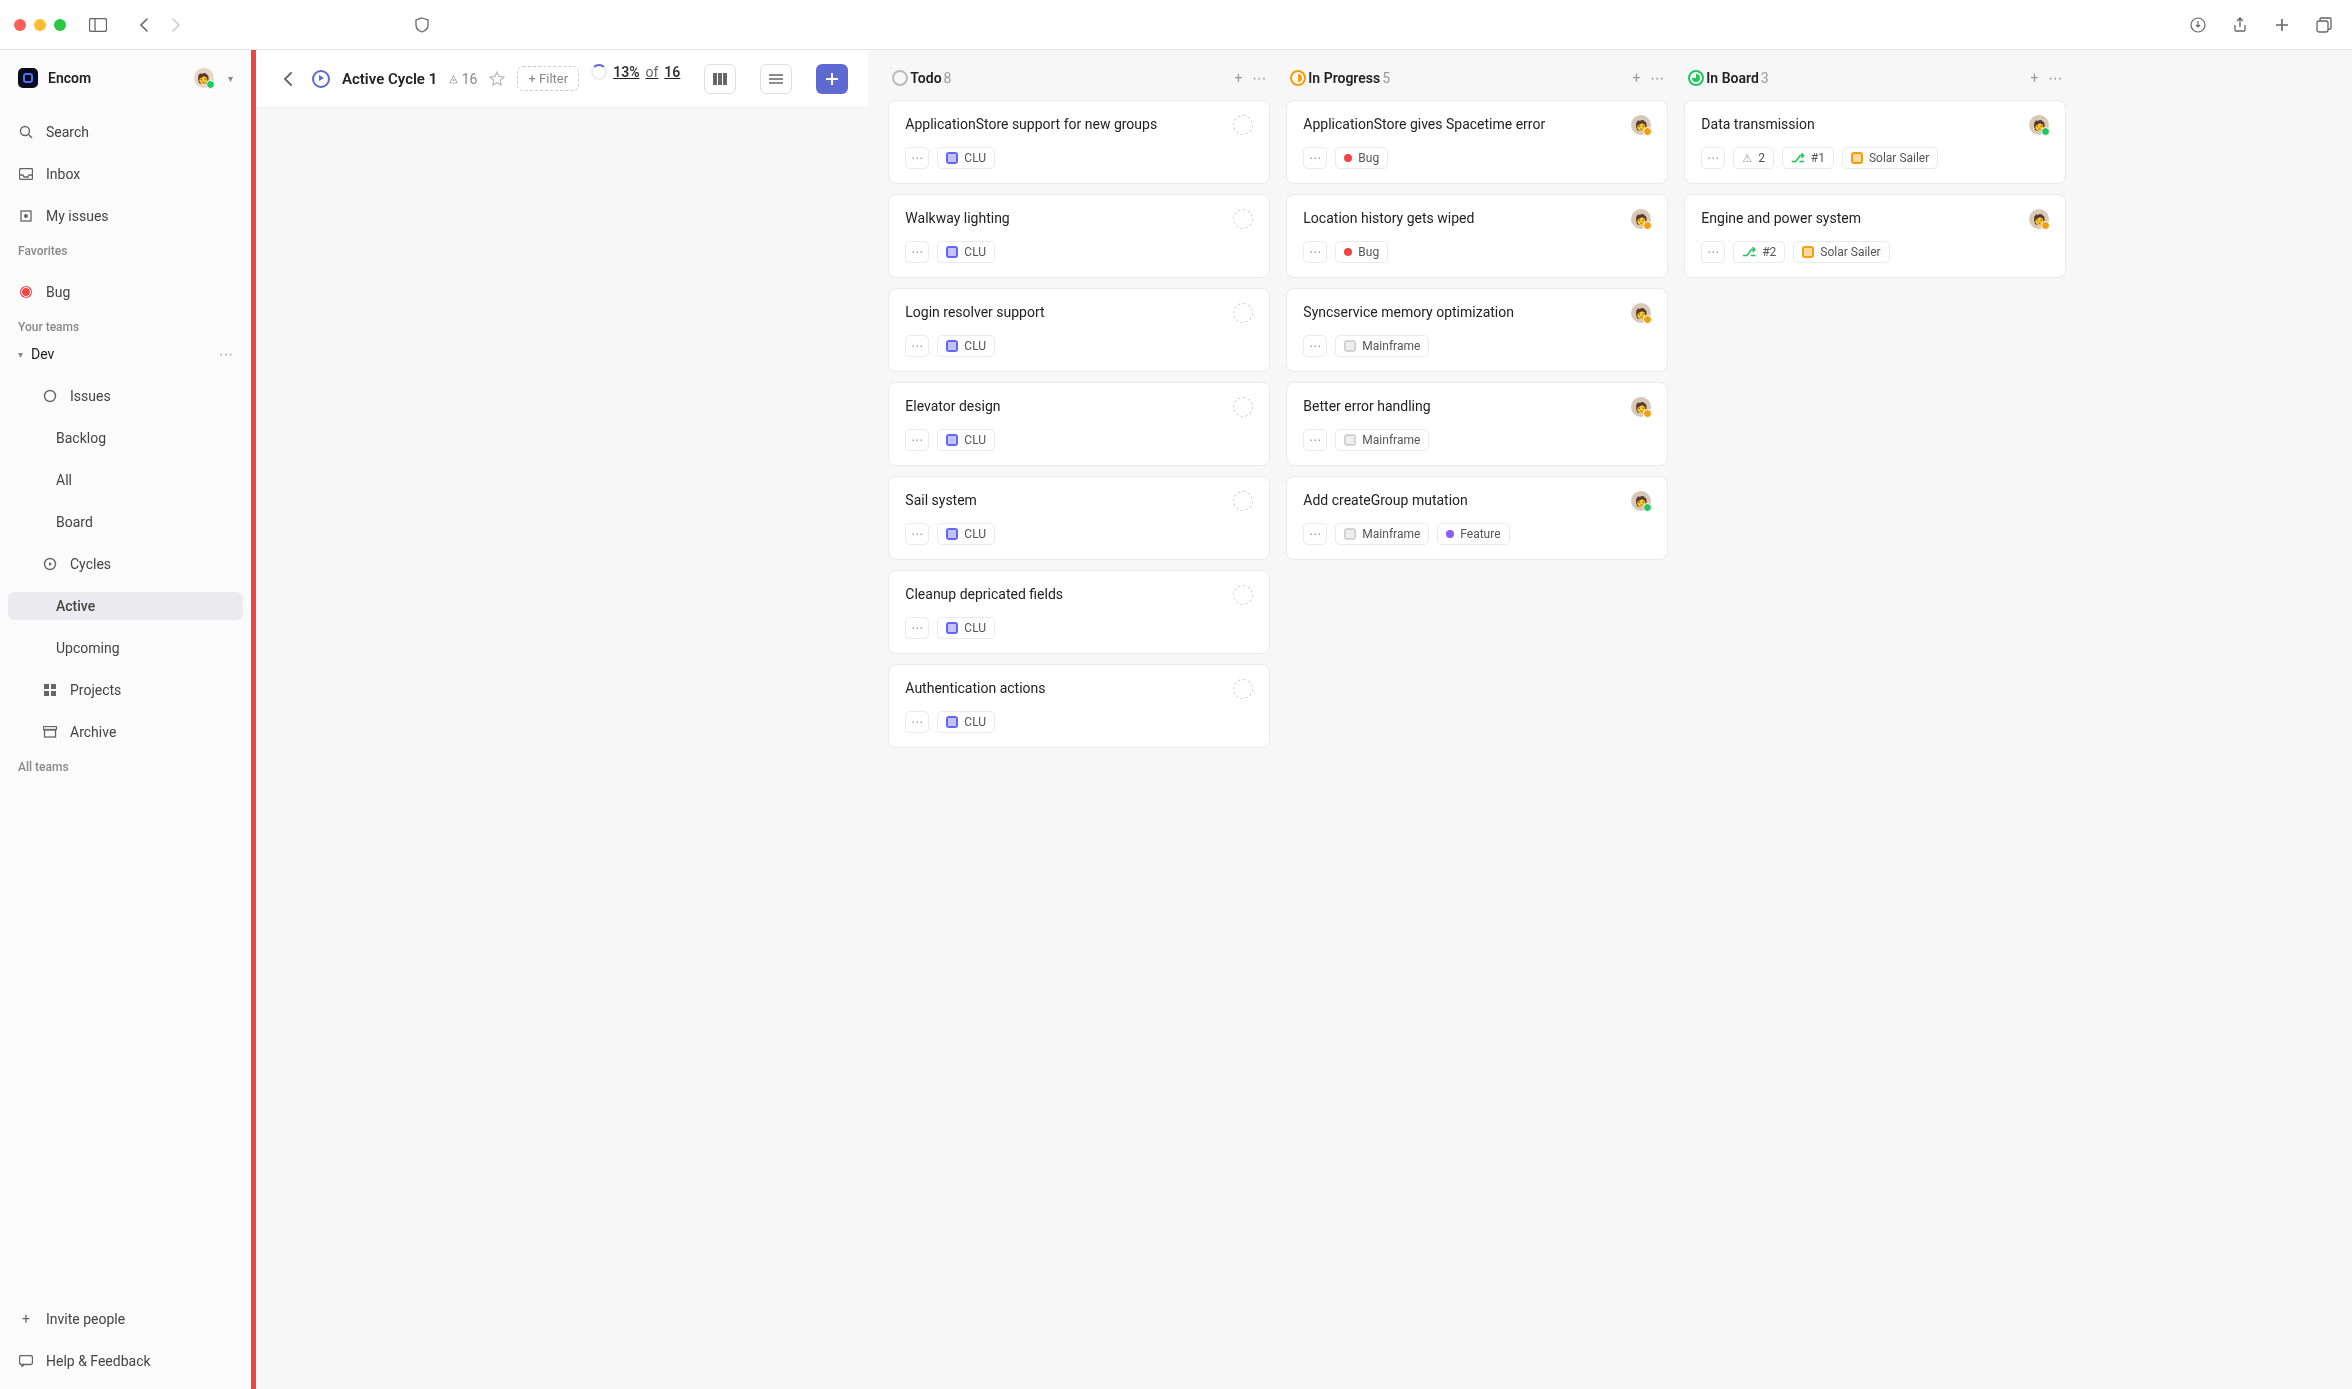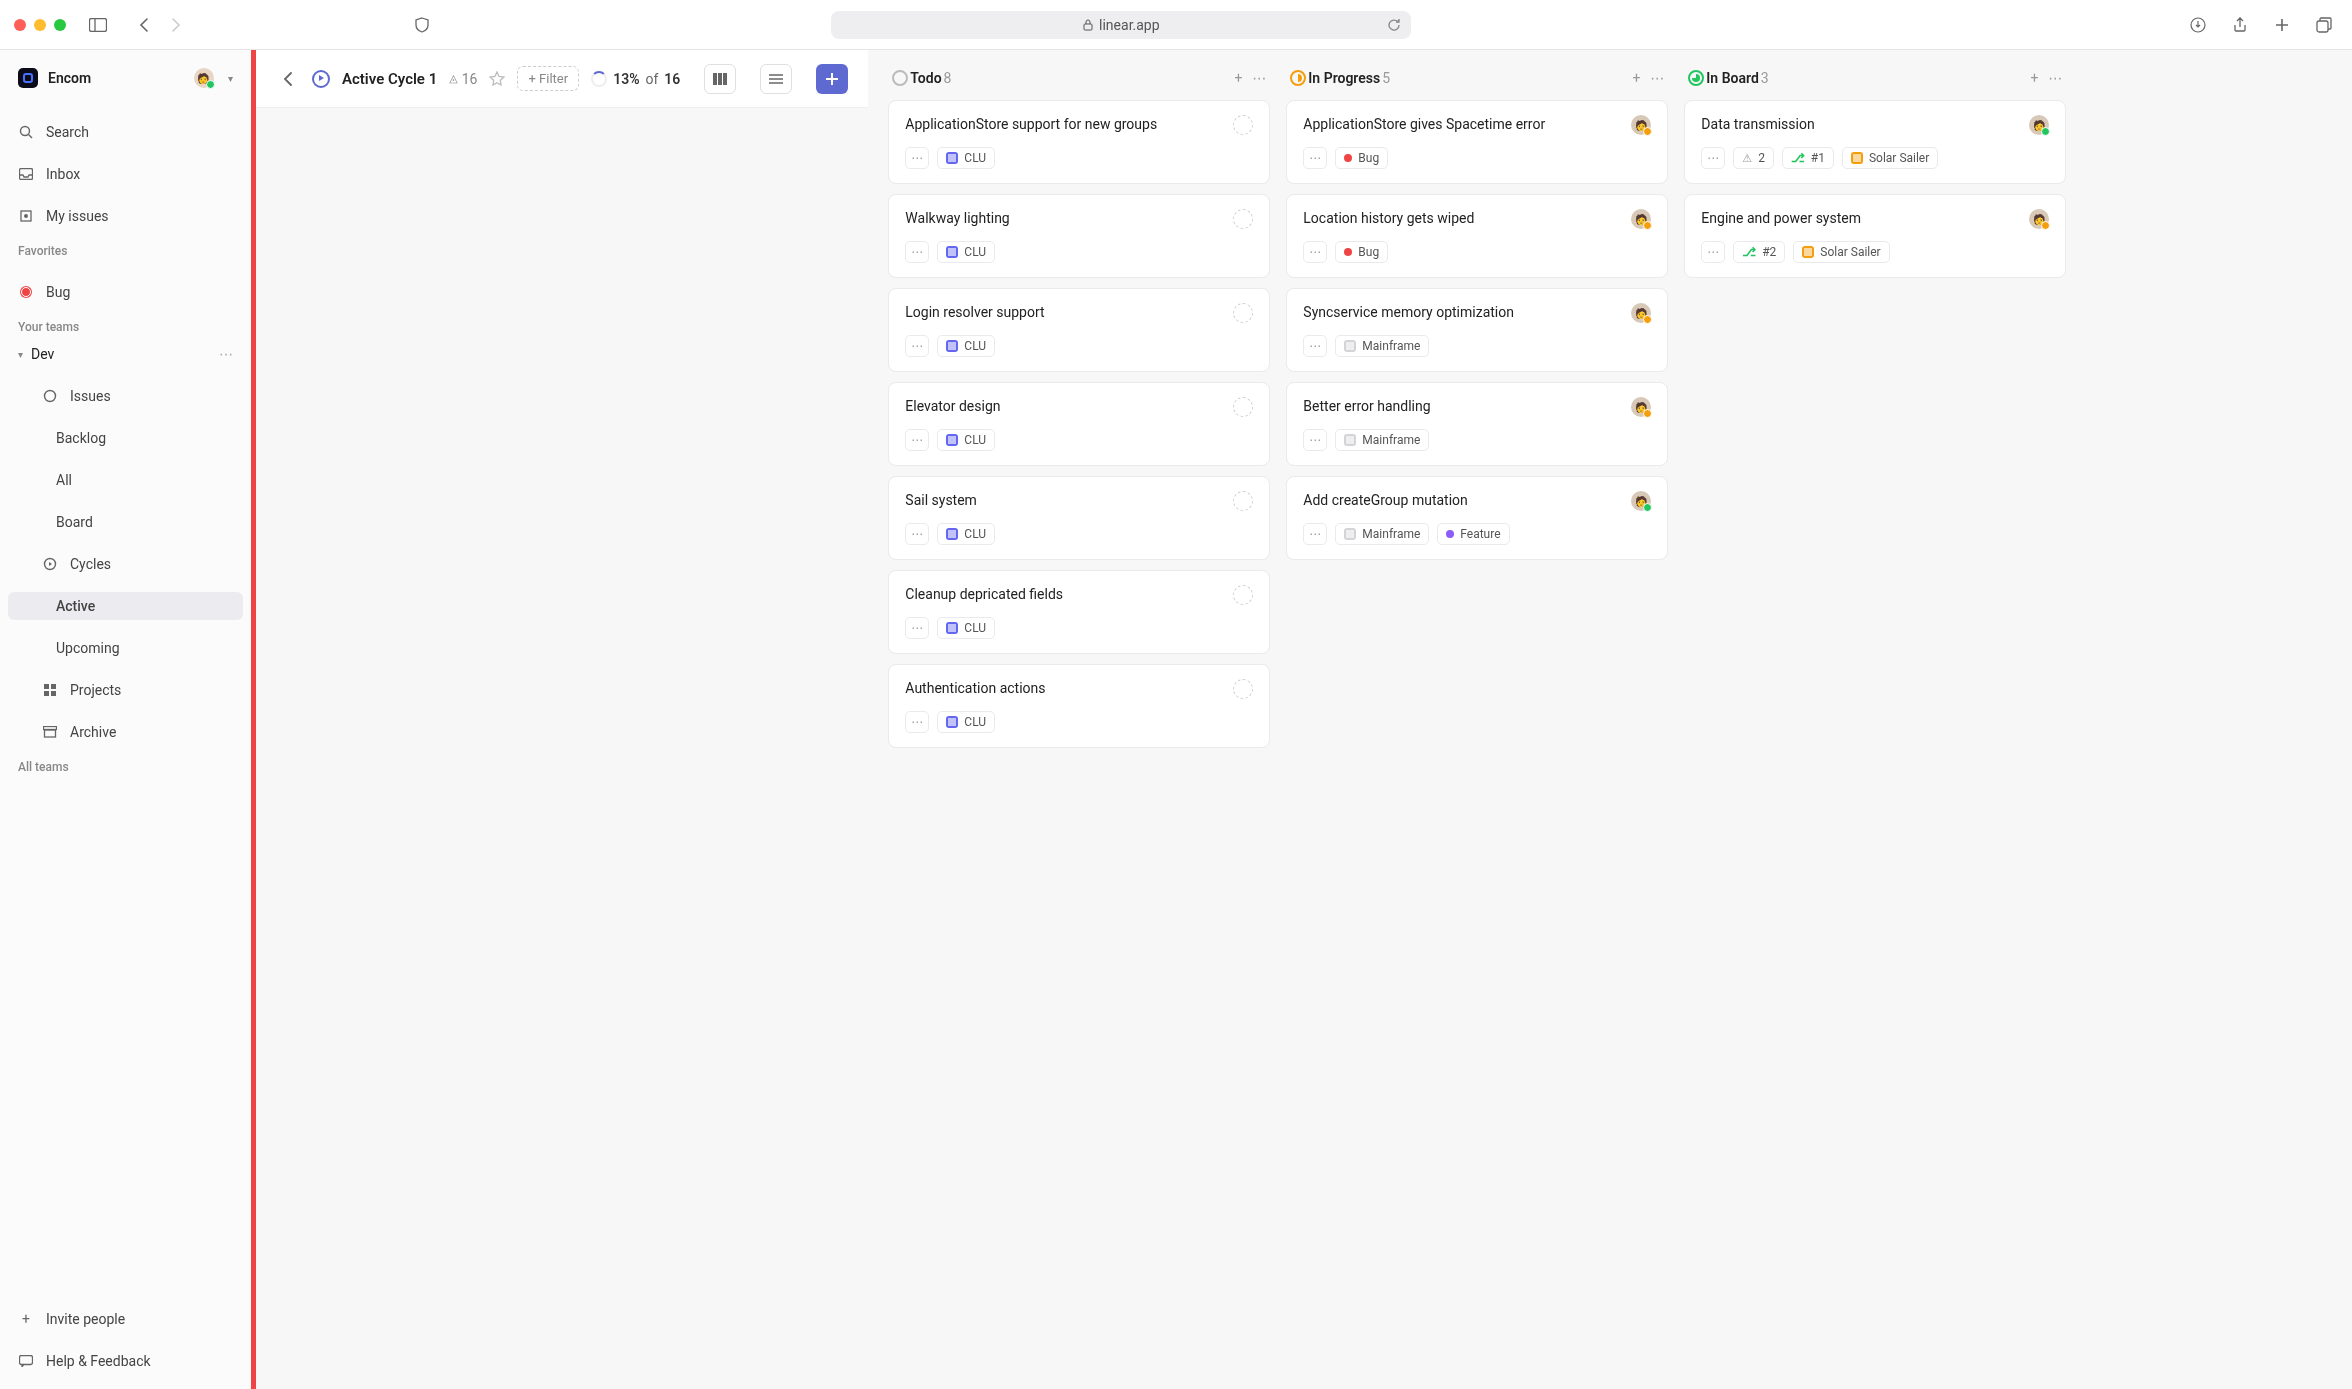--- a/index.html
+++ b/index.html
@@ -49,21 +49,21 @@
 
 
 .header { height: 58px; display: flex; align-items: center; padding: 0 20px; gap: 12px; border-bottom: 1px solid #eee; background: #fff; }
 .back-btn { width: 24px; height: 24px; display: flex; align-items: center; justify-content: center; color: #666; cursor: pointer; }
 .cycle-icon { width: 18px; height: 18px; border: 2px solid #5e6ad2; border-radius: 50%; position: relative; }
 .cycle-icon::after { content: ""; position: absolute; left: 5px; top: 3px; border-left: 5px solid #5e6ad2; border-top: 3px solid transparent; border-bottom: 3px solid transparent; }
 .header-title { font-weight: 600; font-size: 15px; }
 .scope-pill { display: flex; align-items: center; gap: 4px; color: #888; font-size: 14px; }
 .star-btn { color: #bbb; cursor: pointer; }
 .filter-btn { border: 1px dashed #ccc; border-radius: 6px; padding: 4px 10px; color: #888; cursor: pointer; font-size: 13px; }
-.header-right { margin-left: auto; display: flex; align-items: center; gap: 24px; }
+.header-right { margin-left: auto; display: flex; align-items: flex-start; gap: 24px; text-decoration: underline; }
 .progress-text { display: flex; align-items: center; gap: 6px; color: #666; }
 .progress-ring { width: 16px; height: 16px; border: 2px solid #eee; border-top-color: #5e6ad2; border-radius: 50%; }
 .view-btn { width: 32px; height: 30px; border: 1px solid #e0e0e0; border-radius: 6px; display: flex; align-items: center; justify-content: center; color: #666; cursor: pointer; background: #fff; }
 .new-issue-btn { width: 32px; height: 30px; background: #5e6ad2; border-radius: 6px; display: flex; align-items: center; justify-content: center; color: #fff; cursor: pointer; }
 
 
 .board { flex: 1; display: flex; gap: 16px; padding: 16px 20px; overflow-x: auto; }
 .column { width: 382px; flex-shrink: 0; }
 .col-header { display: flex; align-items: center; gap: 2px; padding: 4px 4px 14px; }
 .status-ring { width: 16px; height: 16px; border-radius: 50%; }
@@ -120,33 +120,20 @@
       <svg width="10" height="14" viewBox="0 0 10 14">
           <path d="M2 1l6 6-6 6" fill="none" stroke="currentColor" stroke-width="1.6" stroke-linecap="round"></path>
         </svg>
     </div>
   </div>
   <div class="chrome-btn" style="margin-left:200px">
     <svg width="14" height="16" viewBox="0 0 14 16">
         <path d="M7 1l6 2v5c0 4-3 6-6 7-3-1-6-3-6-7V3l6-2z" fill="none" stroke="currentColor" stroke-width="1.3"></path>
       </svg>
   </div>
-  <div class="url-bar">
-    <svg width="10" height="12" viewBox="0 0 10 12">
-        <rect x="1" y="5" width="8" height="6" rx="1" fill="none" stroke="currentColor"></rect>
-        <path d="M3 5V3a2 2 0 014 0v2" fill="none" stroke="currentColor"></path>
-      </svg>
-    <span>linear.app</span>
-    <span class="reload-icon">
-      <svg width="14" height="14" viewBox="0 0 14 14">
-          <path d="M12 7a5 5 0 11-1.5-3.5L12 2" fill="none" stroke="currentColor" stroke-width="1.3"></path>
-          <path d="M12 1v3h-3" fill="none" stroke="currentColor" stroke-width="1.3"></path>
-        </svg>
-    </span>
-  </div>
   <div class="chrome-right">
     <div class="chrome-btn">
       <svg width="16" height="16" viewBox="0 0 16 16">
           <circle cx="8" cy="8" r="7" fill="none" stroke="currentColor" stroke-width="1.2"></circle>
           <path d="M8 4v6m-2-2l2 2 2-2" fill="none" stroke="currentColor" stroke-width="1.2"></path>
         </svg>
     </div>
     <div class="chrome-btn">
       <svg width="14" height="16" viewBox="0 0 14 16">
           <path d="M7 10V1m-3 3l3-3 3 3M2 8v5a1 1 0 001 1h8a1 1 0 001-1V8" fill="none" stroke="currentColor" stroke-width="1.3"></path>

